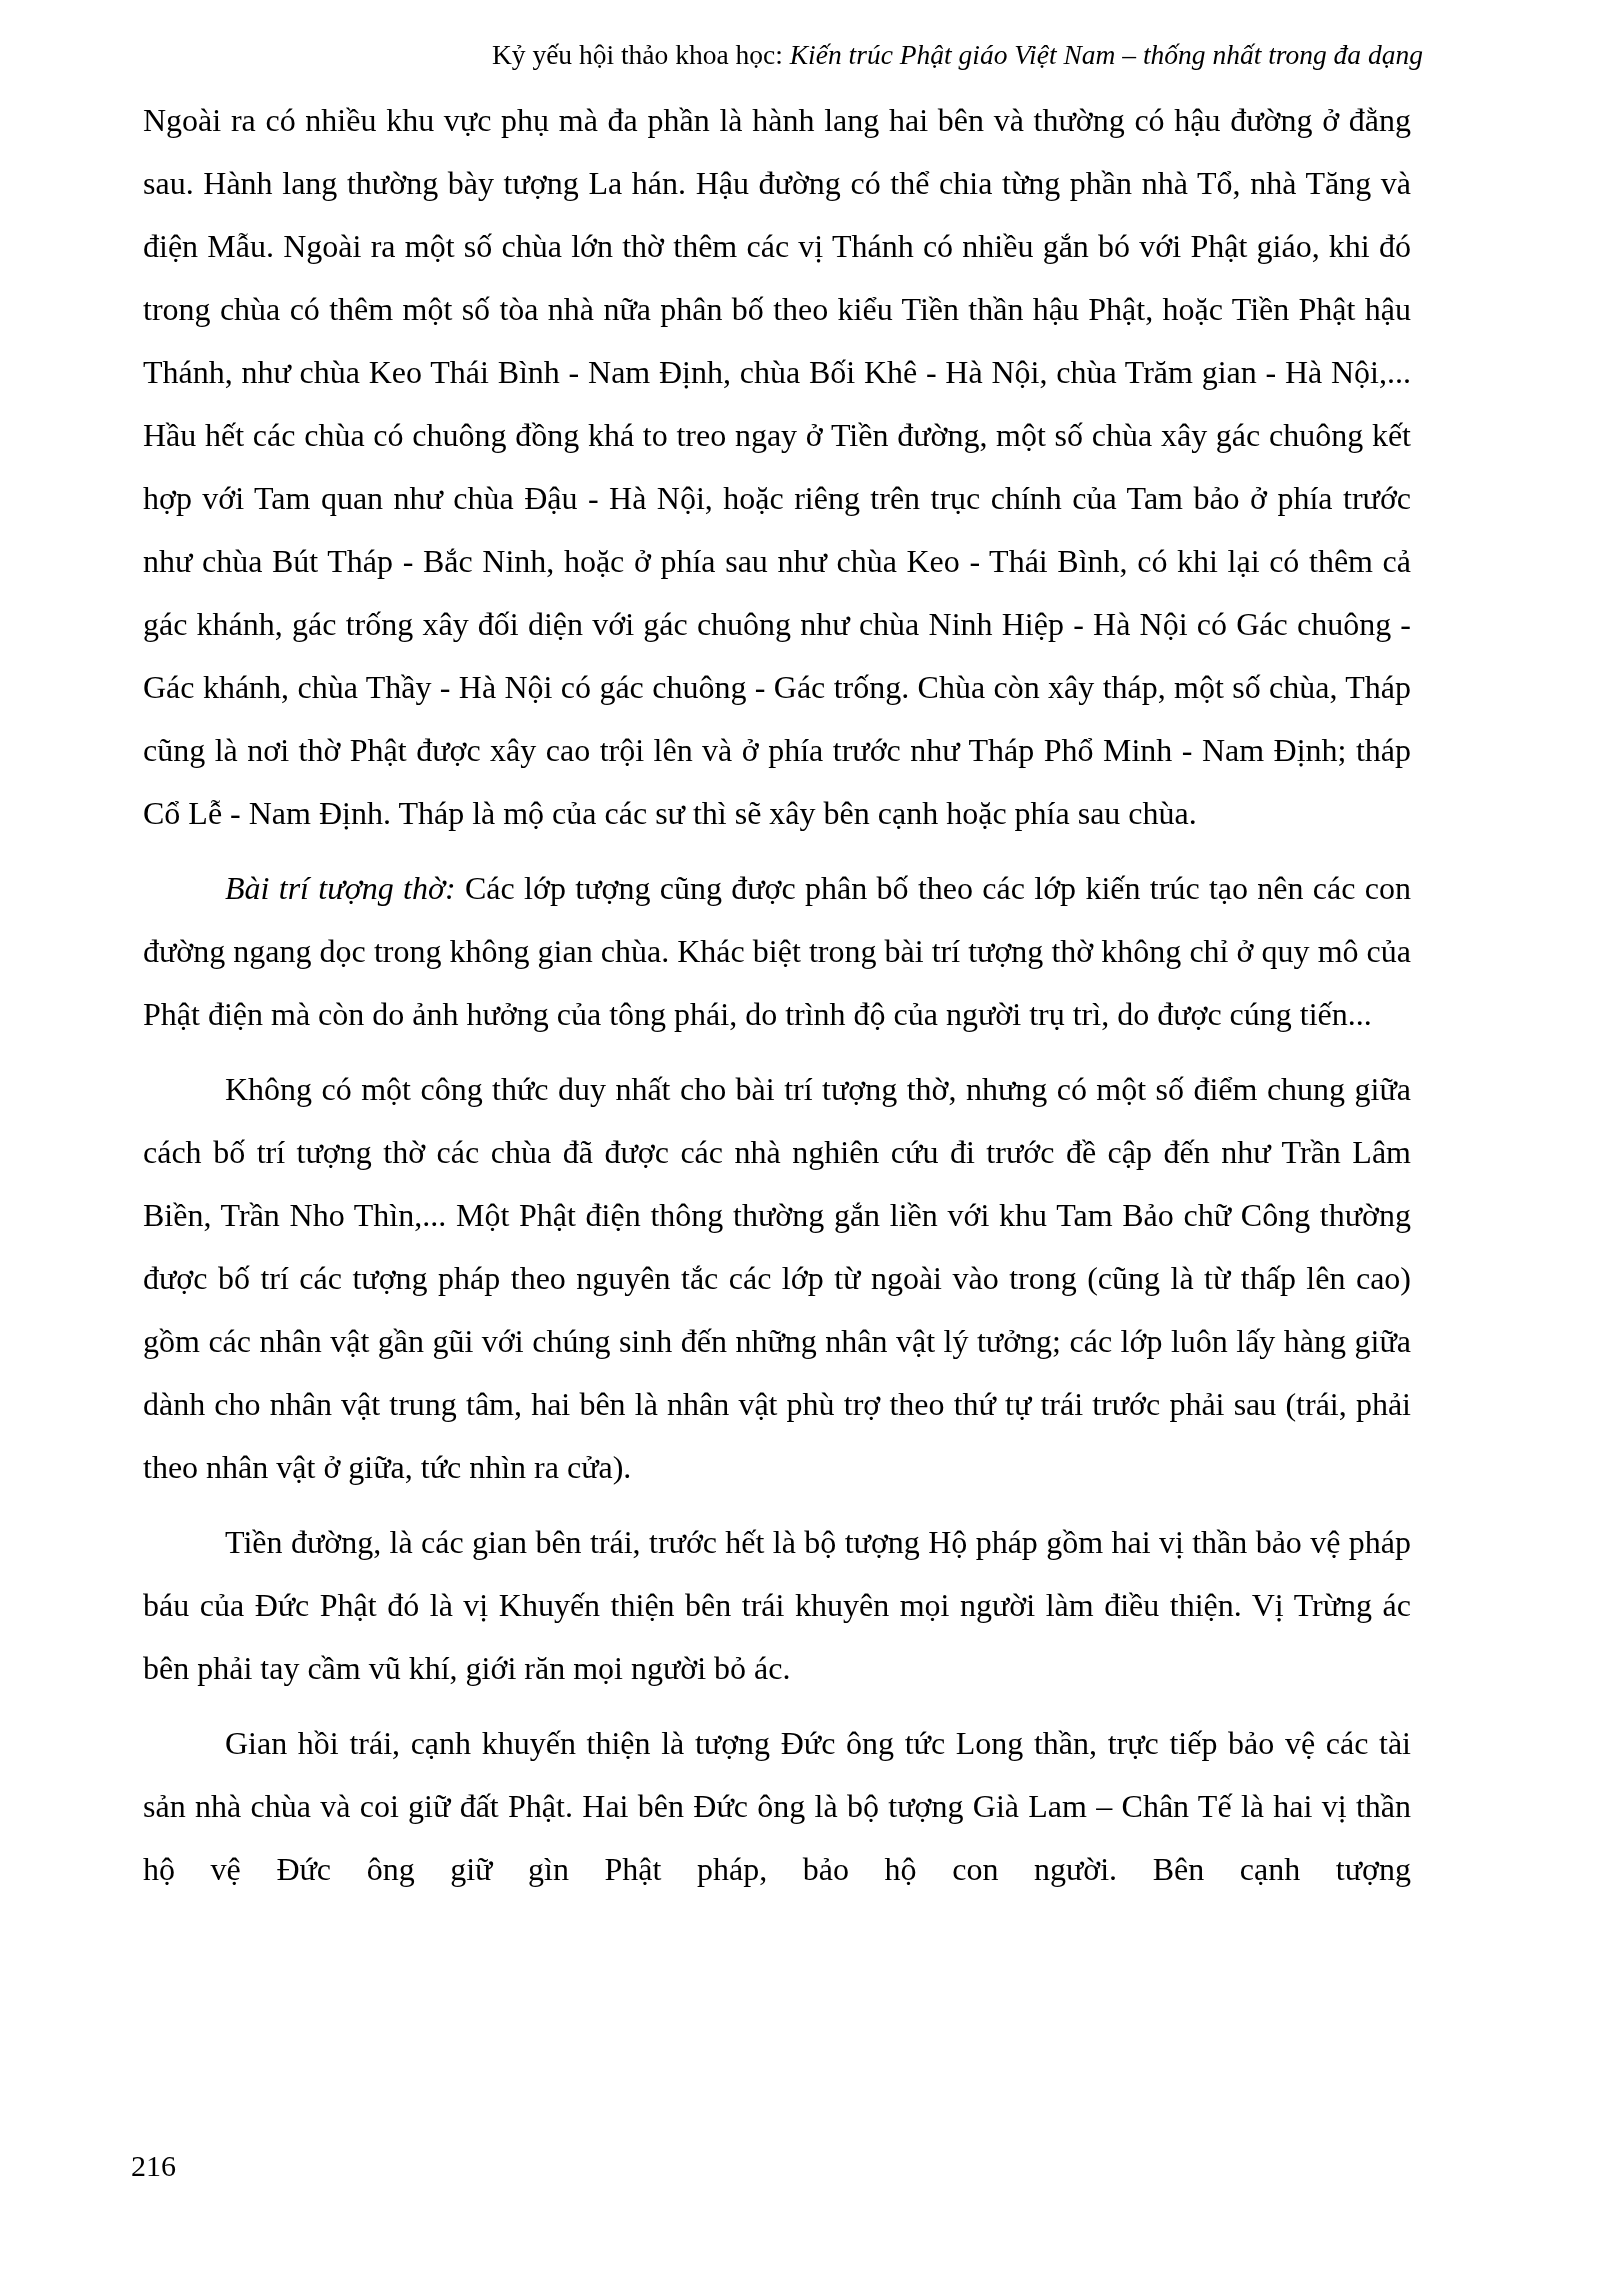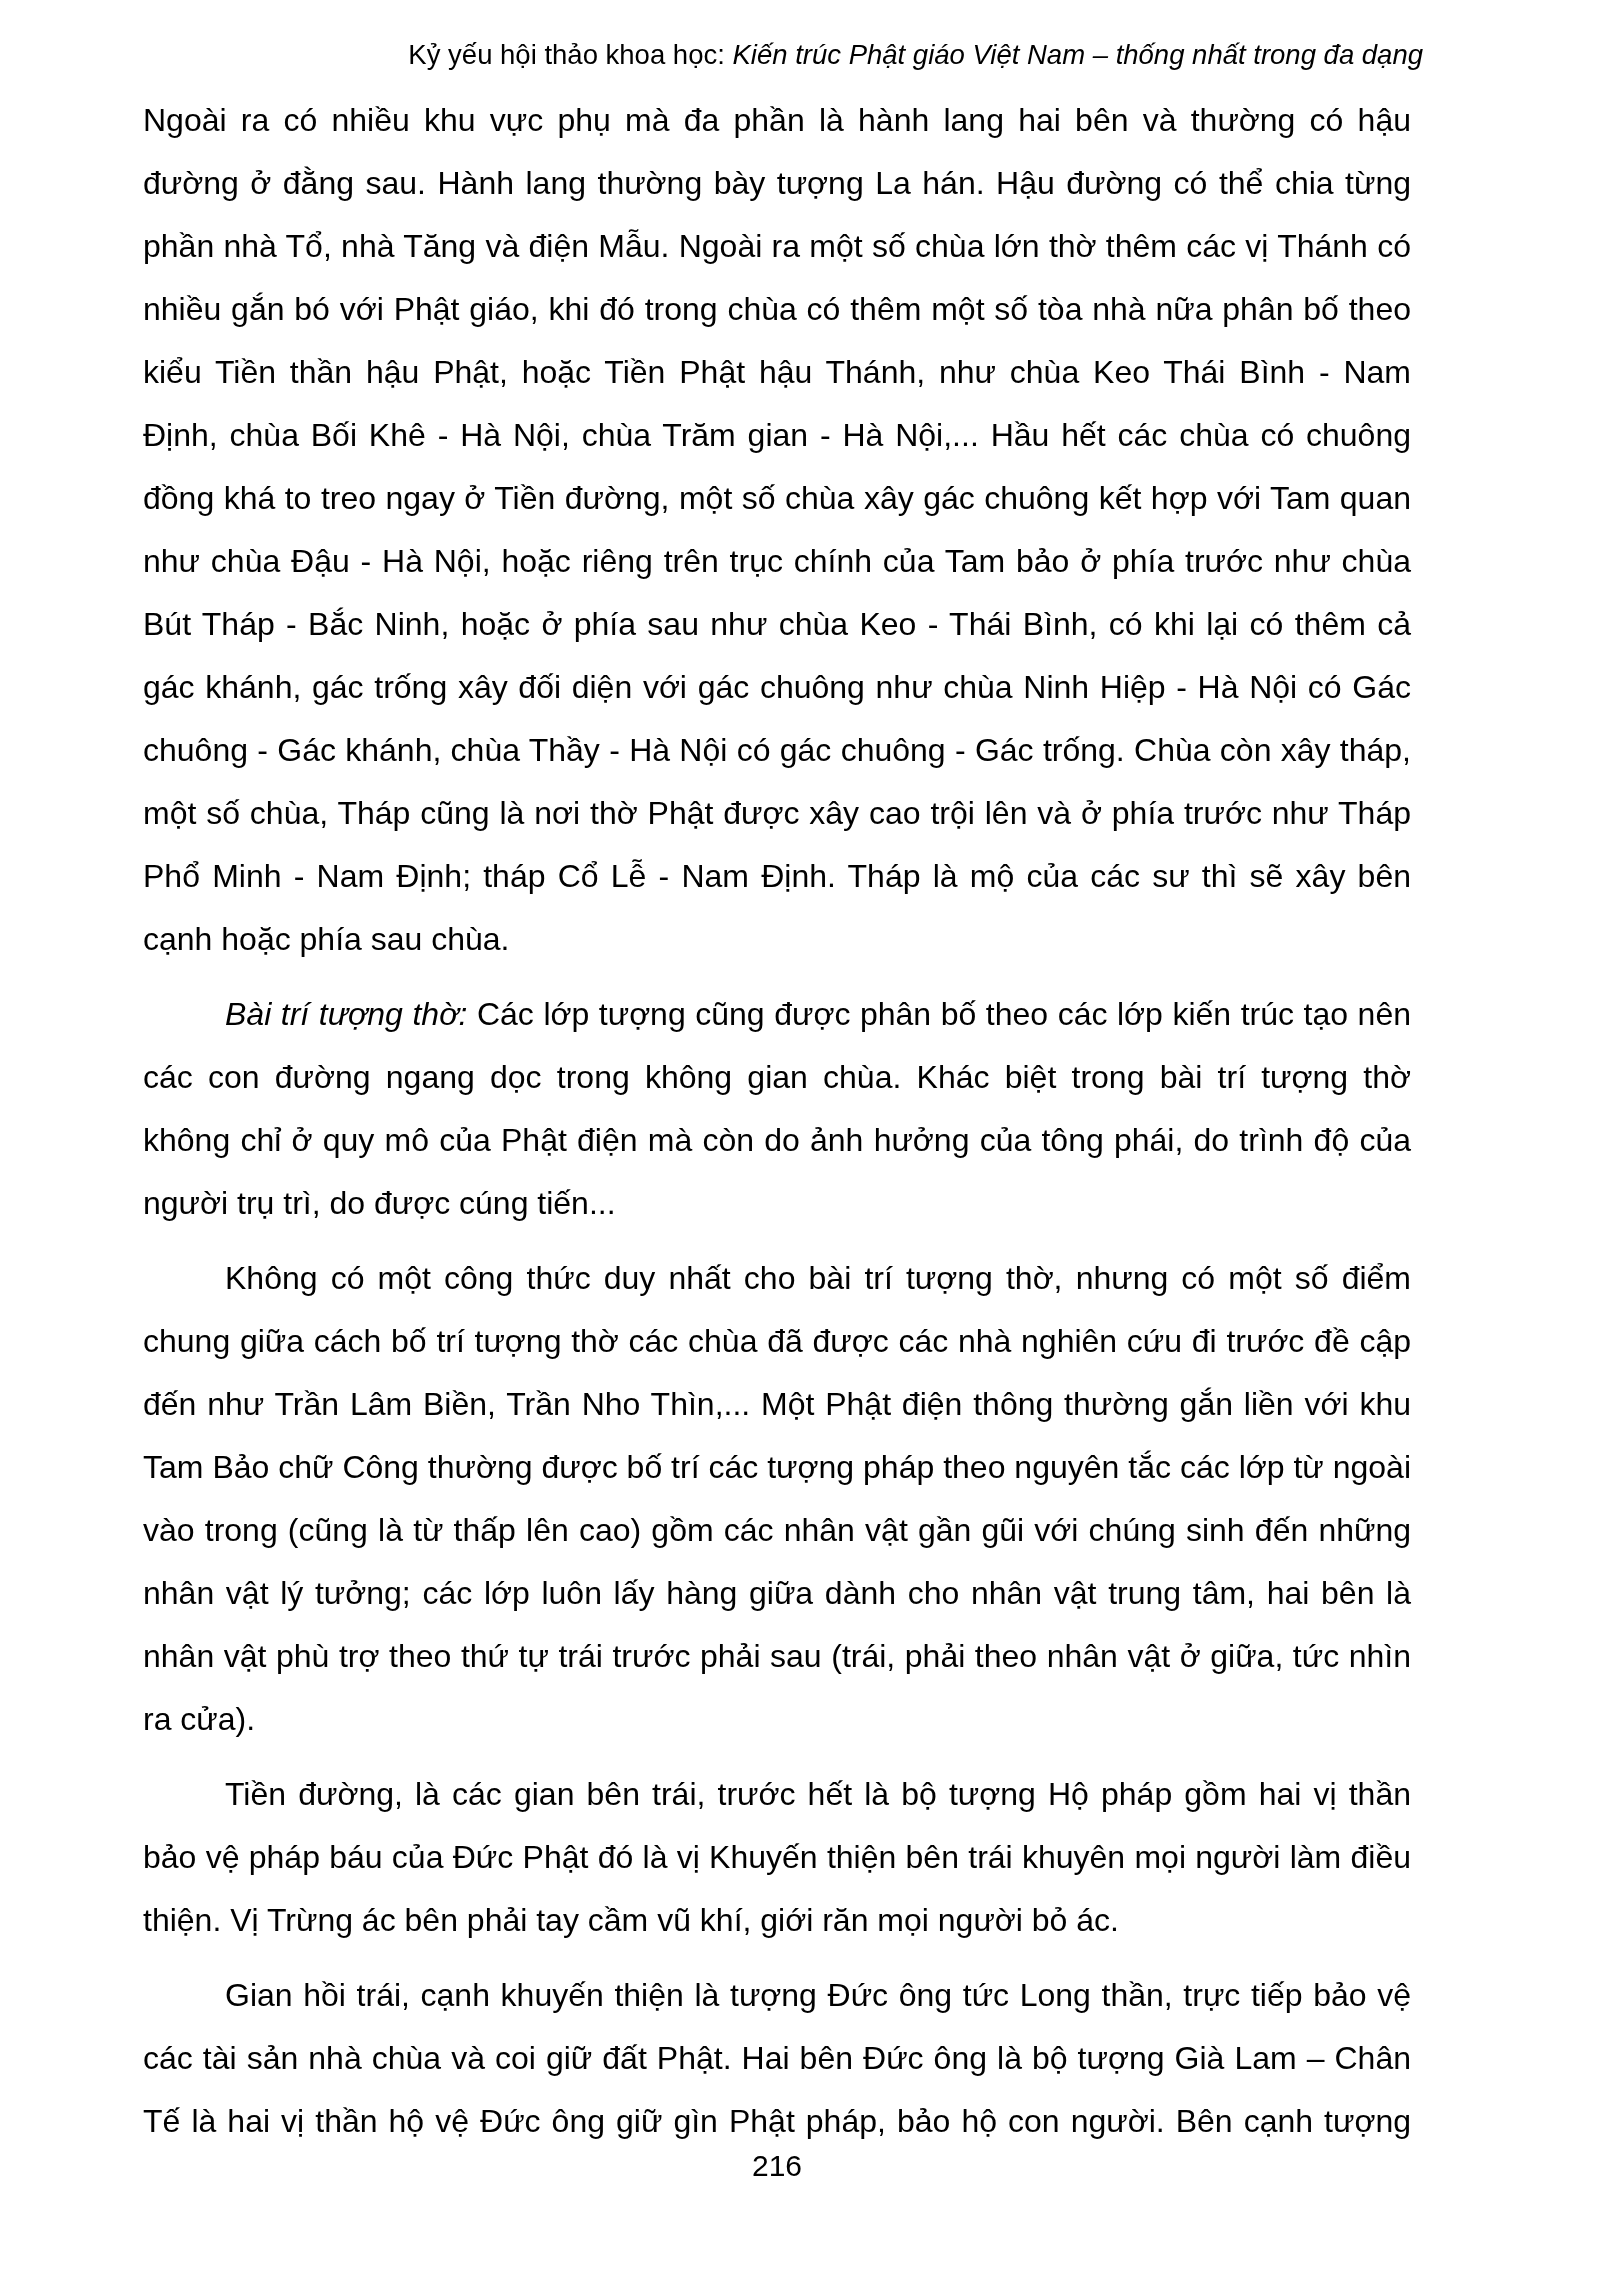--- a/index.html
+++ b/index.html
@@ -6,21 +6,21 @@
     margin: 0;
     padding: 0;
     background: #ffffff;
   }
   .page {
     position: relative;
     width: 1623px;
     height: 2295px;
     background: #ffffff;
     color: #000000;
-    font-family: Liberation Sans, sans-serif;
+    font-family: Liberation Serif, serif;
     overflow: hidden;
     border-radius: 26px;
   }
   .content {
     position: absolute;
     left: 131px;
     top: 38px;
     width: 1292px;
   }
   .running-header {
@@ -48,21 +48,20 @@
     text-align-last: justify;
   }
   .lead-italic {
     font-style: italic;
   }
   .page-number {
     position: absolute;
     left: 131px;
     width: 1292px;
     top: 2147px;
-    text-align: center;
     font-size: 30px;
     line-height: 37px;
   }
 </style>
 </head>
 <body>
 
 <div class="page">
   <div class="content">
 

